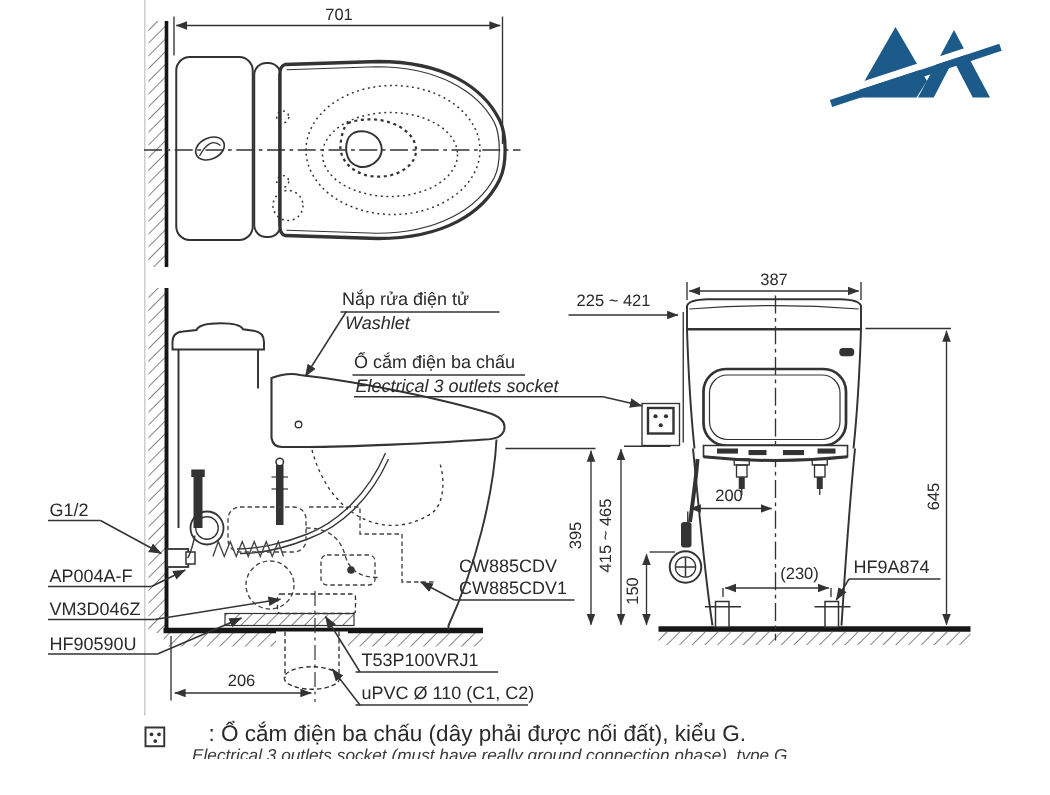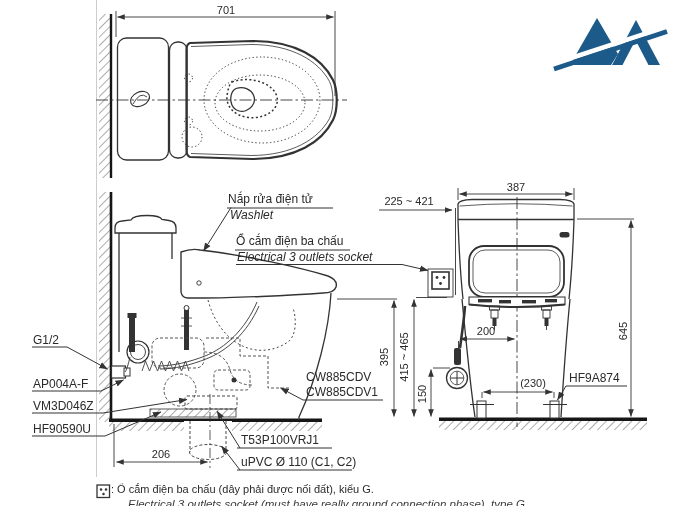--- a/index.html
+++ b/index.html
@@ -7,21 +7,21 @@
          font-family:"Liberation Sans",sans-serif;color:#2a2a2a;}
   #draw{position:absolute;left:0;top:0;}
   .txt{position:absolute;white-space:nowrap;font-size:12px;line-height:13px;}
   .dim{position:absolute;white-space:nowrap;font-size:11px;line-height:12px;
        transform:translate(-50%,-50%);}
   .rot{position:absolute;white-space:nowrap;font-size:11px;line-height:12px;
        transform:translate(-50%,-50%) rotate(-90deg);}
   .it{font-style:italic;}
   .logo-text{position:absolute;transform:translate(-50%,-50%);font-weight:bold;
        font-size:13px;letter-spacing:.4px;color:#1c5a8a;white-space:nowrap;}
-  .note1{font-size:11px;}
+  .note1{font-size:15px;padding-left:28px;}
   .note2{font-size:11.5px;font-style:italic;color:#3a3a3a;margin-left:32px;}
 </style>
 </head>
 <body>
 
 <div id="stage">
 
 <svg id="draw" width="700" height="530" viewBox="0 0 700 530">
   <defs>
     <pattern id="hatch" patternUnits="userSpaceOnUse" width="6" height="6" patternTransform="rotate(45)">

